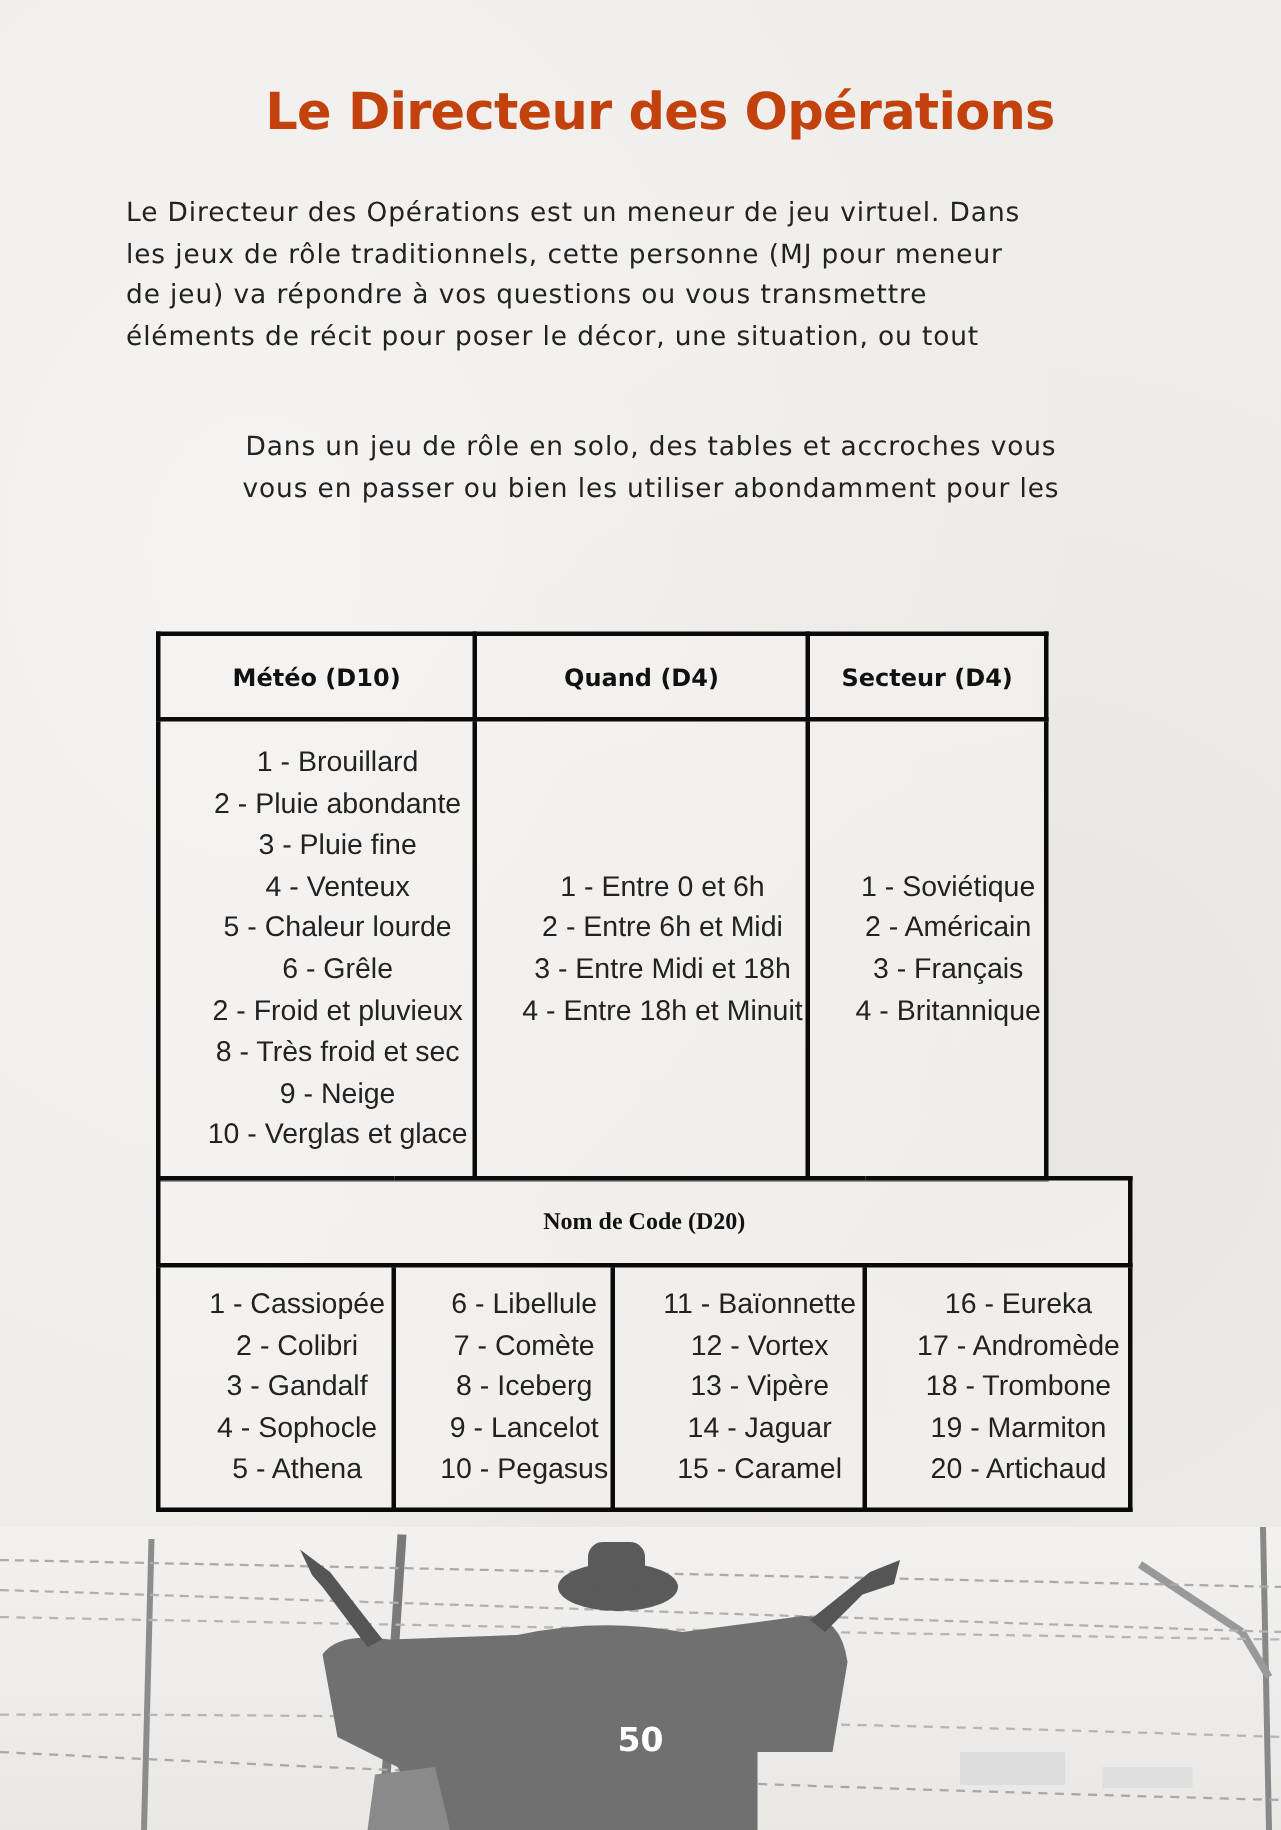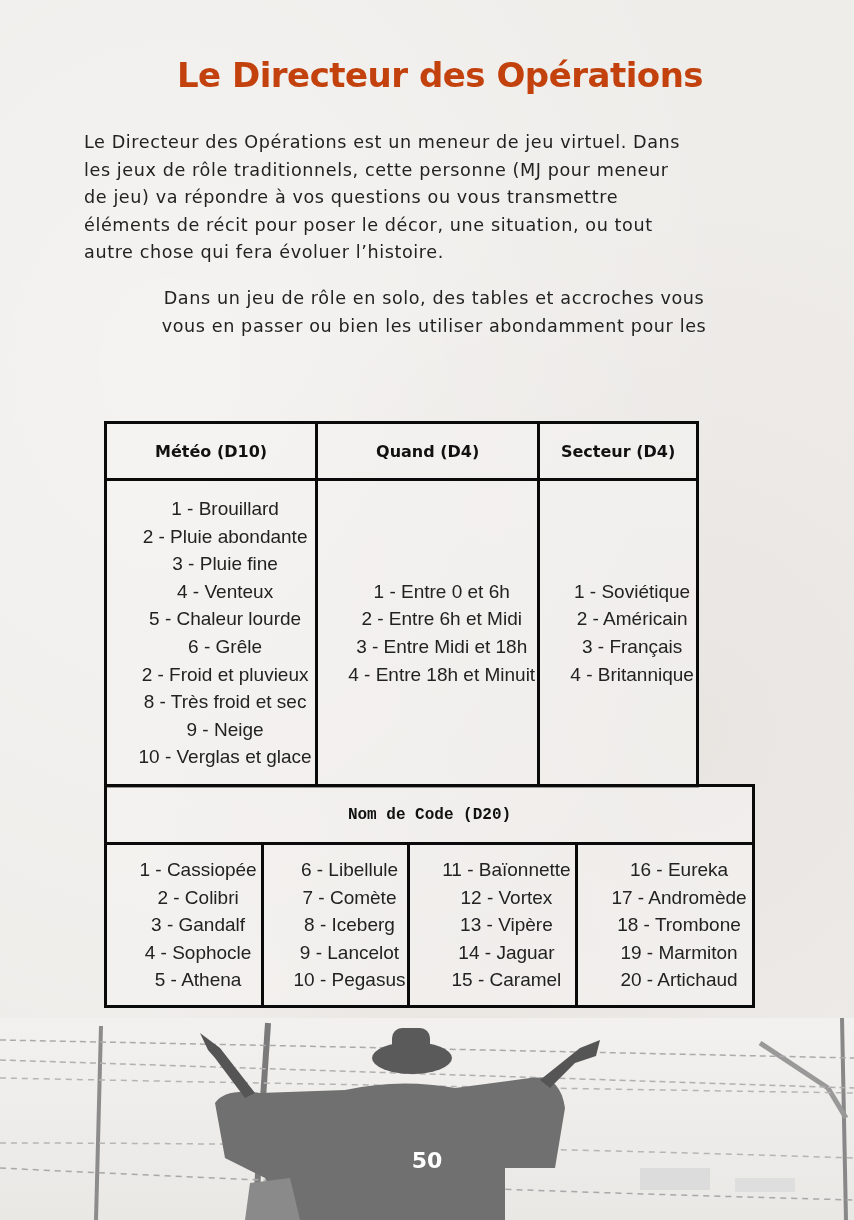--- a/index.html
+++ b/index.html
@@ -26,21 +26,21 @@
   .para1 { top: 129px; }
   .para2 { top: 285px; text-align: center; }
   .line { display: block; white-space: nowrap; }
 
   table { border-collapse: collapse; position: absolute; left: 104px; background: rgba(245,244,242,0.6); }
   td, th { border: 3px solid #0a0a0a; text-align: center; padding: 0; }
   .t1 { top: 421px; width: 595px; }
   .t1 th { height: 54px; font-family: "DejaVu Sans", sans-serif; font-weight: bold; font-size: 16px; color: #111; }
   .t1 td { height: 304px; vertical-align: middle; font-family: "Liberation Sans", sans-serif; font-size: 19px; line-height: 27.6px; color: #222; }
   .t2 { top: 784px; width: 651px; }
-  .t2 th { height: 55px; font-family: Liberation Mono, monospace; font-weight: bold; font-size: 16px; color: #111; }
+  .t2 th { height: 55px; font-family: Liberation Serif, serif; font-weight: bold; font-size: 16px; color: #111; }
   .t2 td { height: 160px; vertical-align: middle; font-family: "Liberation Sans", sans-serif; font-size: 19px; line-height: 27.6px; color: #222; }
   .item { display: block; white-space: nowrap; margin-left: 28px; }
 
   .photo {
     position: absolute; left: 0; top: 1018px; width: 854px; height: 202px;
     background: linear-gradient(#f2f1ef, #e9e8e5); overflow: hidden;
   }
   .photo svg { position: absolute; left: 0; top: 0; }
   .page-number {
     position: absolute; left: 0; width: 854px; top: 1148px; text-align: center;
@@ -50,21 +50,20 @@
 </head>
 <body>
 
 <h1 class="page-title">Le Directeur des Opérations</h1>
 
 <p class="para para1">
   <span class="line">Le Directeur des Opérations est un meneur de jeu virtuel. Dans</span>
   <span class="line">les jeux de rôle traditionnels, cette personne (MJ pour meneur</span>
   <span class="line">de jeu) va répondre à vos questions ou vous transmettre</span>
   <span class="line">éléments de récit pour poser le décor, une situation, ou tout</span>
-  <span class="line">autre chose qui fera évoluer l’histoire.</span>
 </p>
 
 <p class="para para2">
   <span class="line">Dans un jeu de rôle en solo, des tables et accroches vous</span>
   <span class="line">vous en passer ou bien les utiliser abondamment pour les</span>
 </p>
 
 <table class="t1">
   <colgroup>
       <col style="width:238px">

